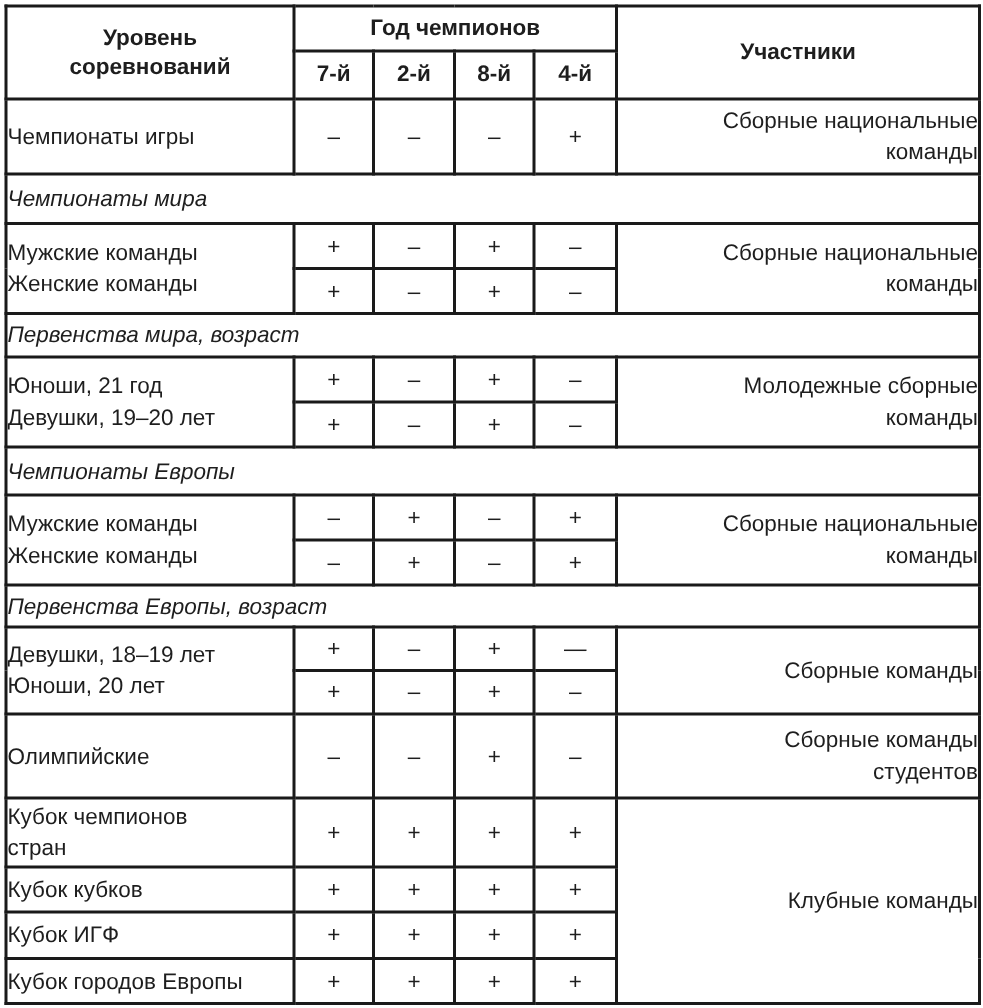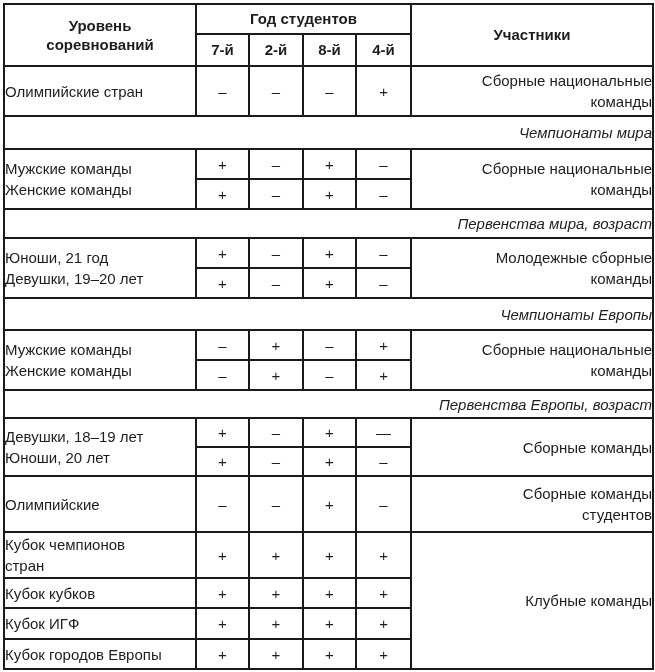--- a/index.html
+++ b/index.html
@@ -46,21 +46,21 @@
     text-align: center;
     font-size: 15px;
   }
   .c-part {
     text-align: right;
     white-space: pre-line;
     line-height: 1.4;
     padding: 2px 4px;
   }
   .section-cell {
-    text-align: right;
+    text-align: left;
     font-style: italic;
     font-size: 16px;
     padding: 2px 0;
   }
 </style>
 </head>
 <body>
 
 <table class="comp-table">
   <colgroup>
@@ -69,32 +69,32 @@
     <col style="width:54px">
     <col style="width:53px">
     <col style="width:55px">
     <col style="width:242px">
   </colgroup>
 
   <tbody>
       <tr style="height:30px">
     <th rowspan="2">Уровень
 соревнований</th>
-    <th colspan="4">Год студентов</th>
+    <th colspan="4">Год чемпионов</th>
     <th rowspan="2">Участники</th>
   </tr>
   <tr style="height:32px">
     <th>7-й</th>
     <th>2-й</th>
     <th>8-й</th>
     <th>4-й</th>
   </tr>
 
   <tr style="height:50px">
-    <td class="c-level">Олимпийские стран</td>
+    <td class="c-level">Чемпионаты игры</td>
     <td class="c-mark">–</td>
     <td class="c-mark">–</td>
     <td class="c-mark">–</td>
     <td class="c-mark">+</td>
     <td class="c-part">Сборные национальные
 команды</td>
   </tr>
 
   <tr style="height:33px">
     <td class="section-cell" colspan="6">Чемпионаты мира</td>

